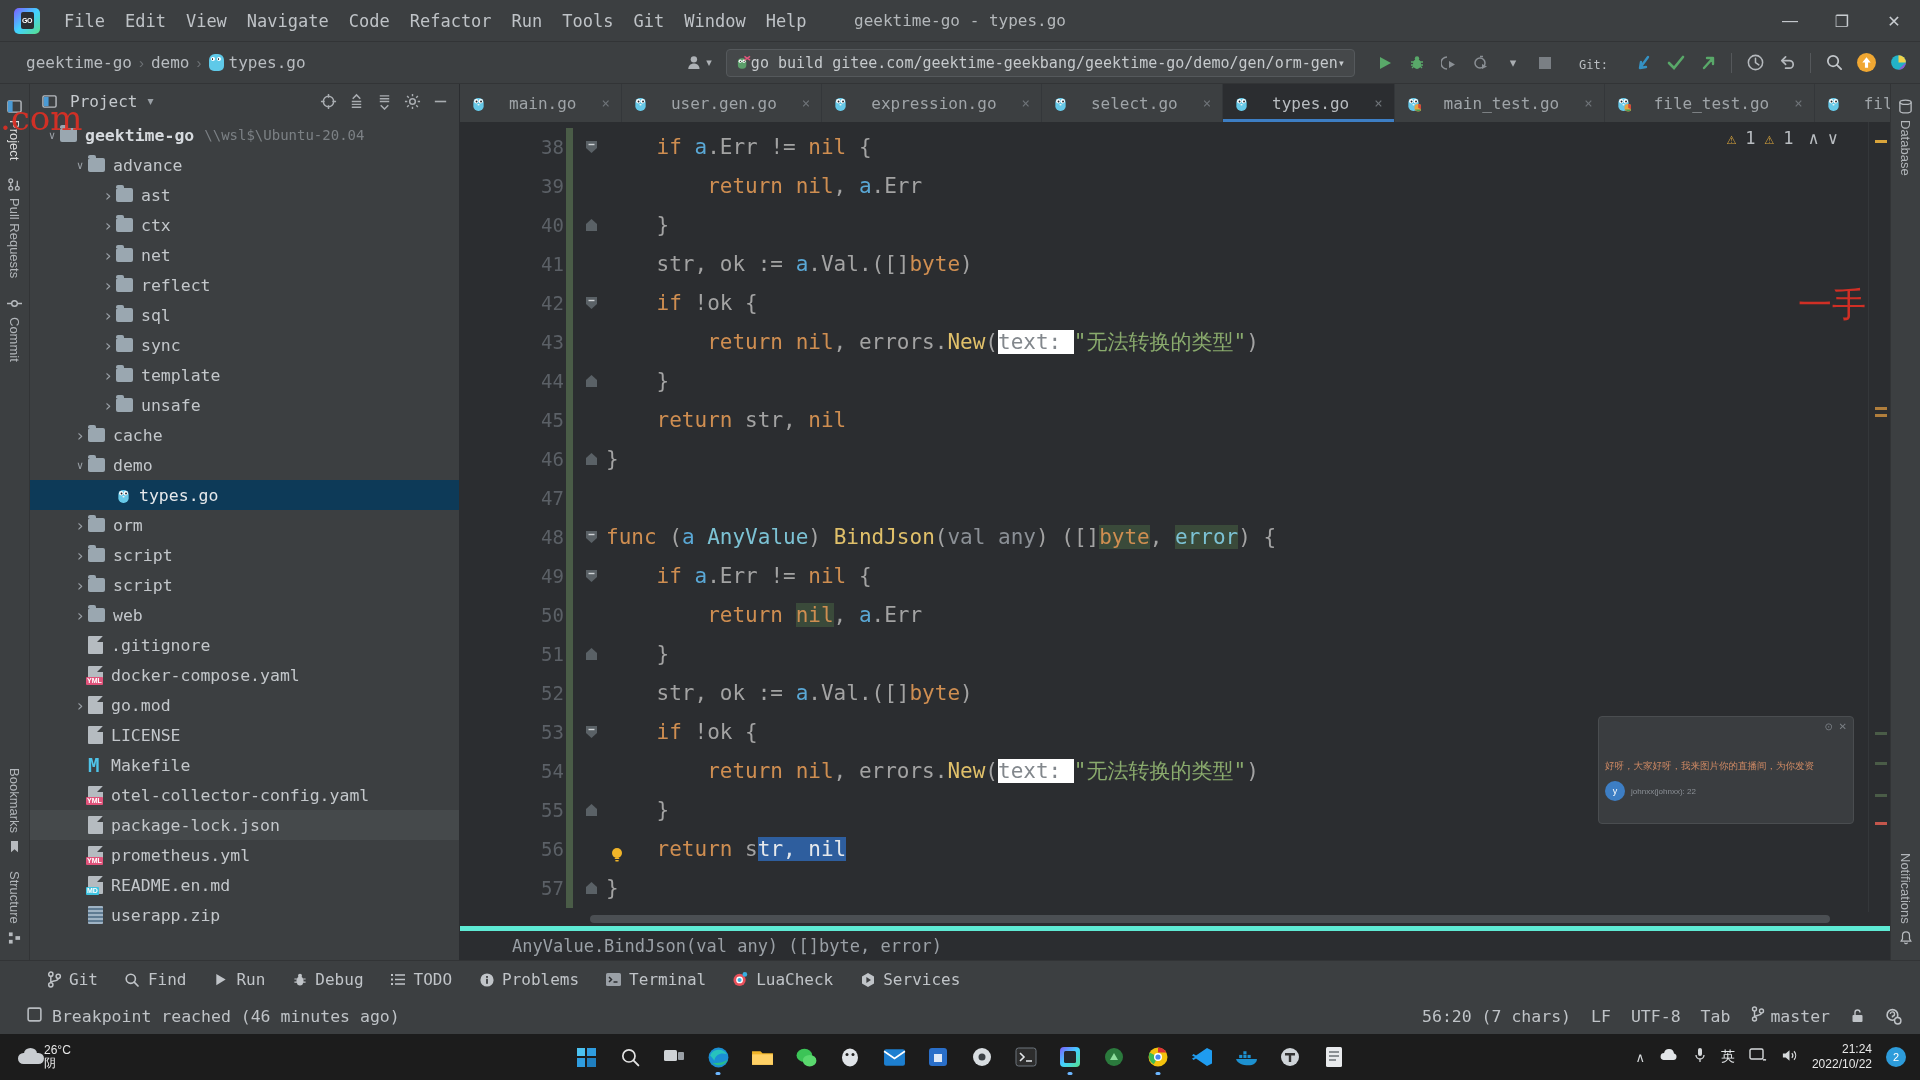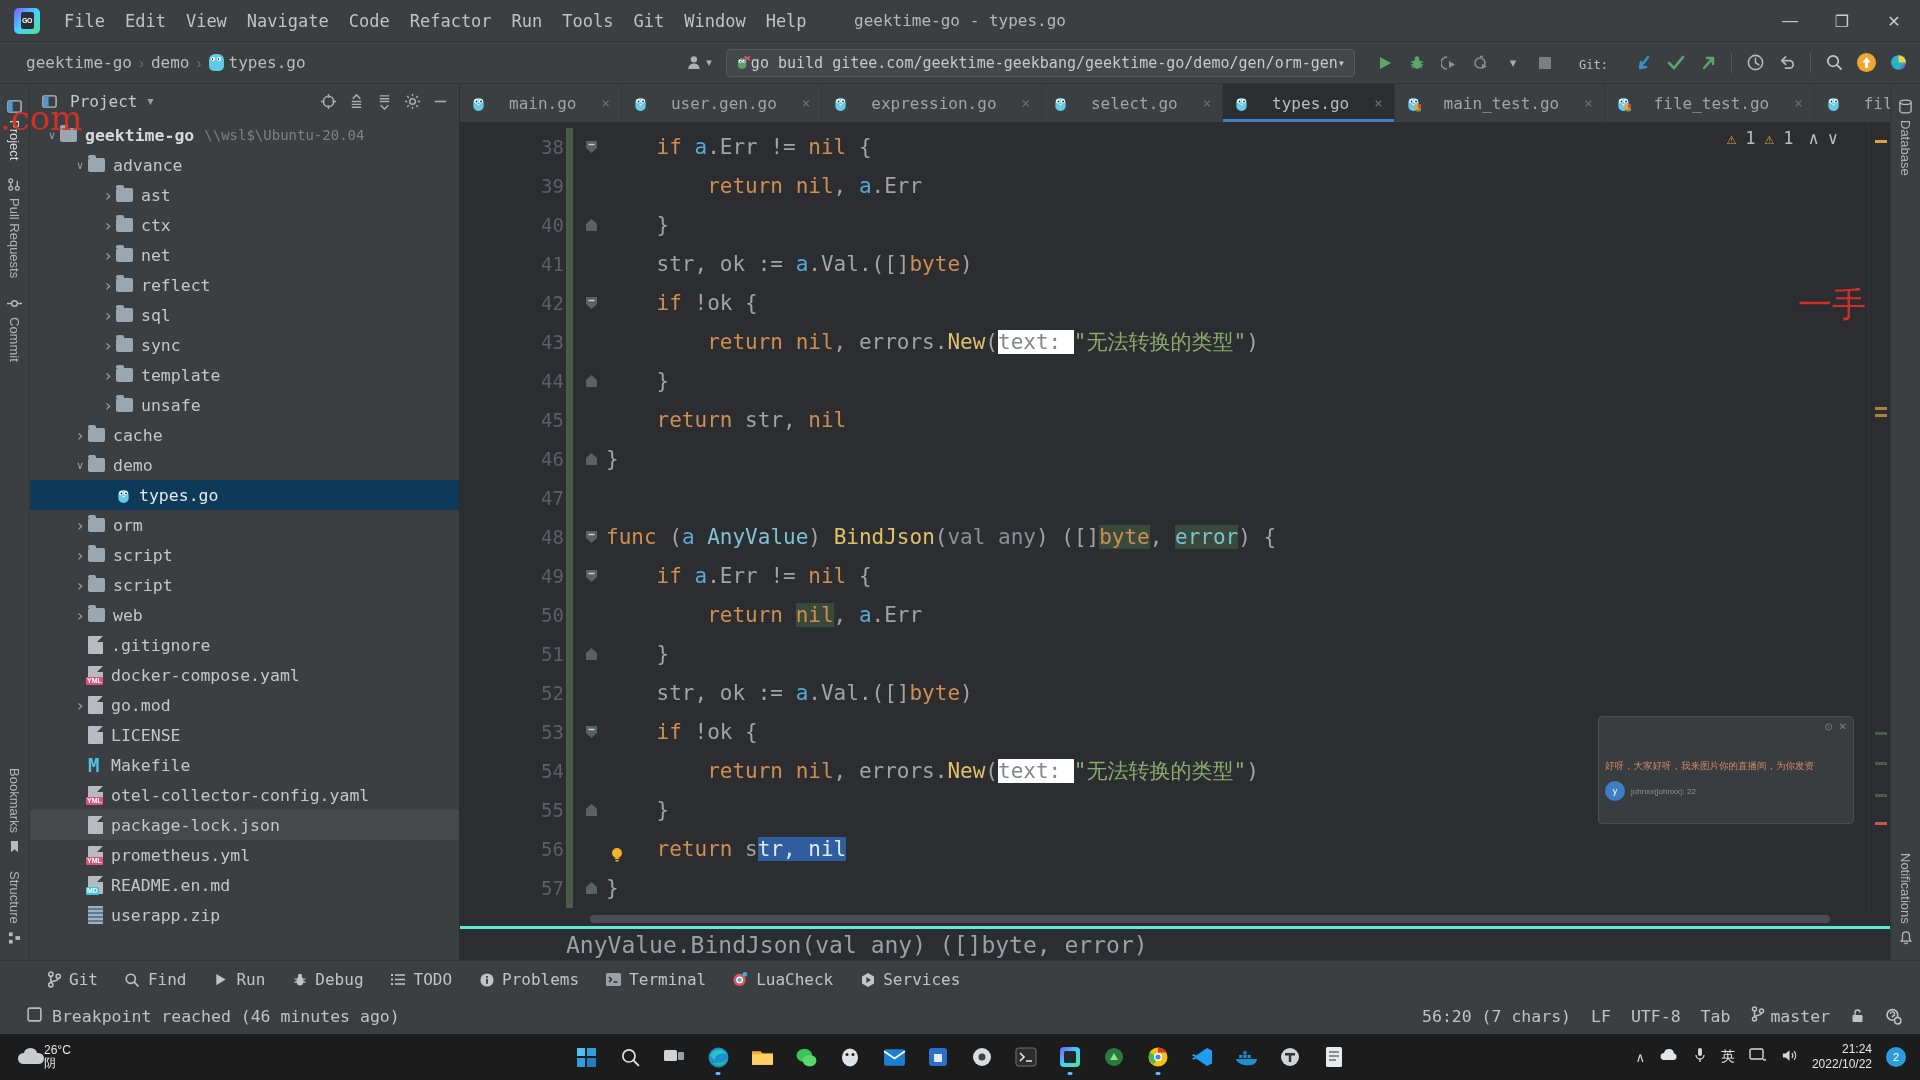--- a/index.html
+++ b/index.html
@@ -232,22 +232,22 @@
     width: 22px; flex: 0 0 22px; background: #2b2d30; position: relative; border-left: 1px solid #34373a;
   }
   .mk { position: absolute; right: 3px; width: 12px; height: 3px; }
 
   
   .hscroll { height: 14px; flex: 0 0 14px; background: #2b2d30; position: relative; }
   .hscroll .thumb { position: absolute; left: 130px; top: 3px; height: 8px; width: 1240px; background: #4b4f53; border-radius: 4px; }
 
   .breadcrumb-bottom {
     height: 34px; flex: 0 0 34px; background: #2b2d30; display: flex; align-items: center;
-    padding-left: 106px; color: #9aa0a6; font-size: 23px; font-family: "DejaVu Sans Mono", monospace;
-    border-top: 3px solid #5eead4;
+    padding-left: 52px; color: #9aa0a6; font-size: 17px; font-family: "DejaVu Sans Mono", monospace;
+    border-top: 5px solid #5eead4;
   }
 
   
   .chatpop {
     position: absolute; right: 36px; bottom: 88px; width: 256px; height: 108px;
     background: #3a3d40; border: 1px solid #4a4d50; border-radius: 4px; z-index: 20;
     font-size: 9px; color: #9aa0a6; padding: 6px; overflow: hidden;
   }
   .chat-cn { color: #d08a64; font-size: 9.5px; line-height: 14px; margin-top: 36px; }
   .chat-row { display: flex; align-items: center; gap: 6px; margin-top: 8px; }

